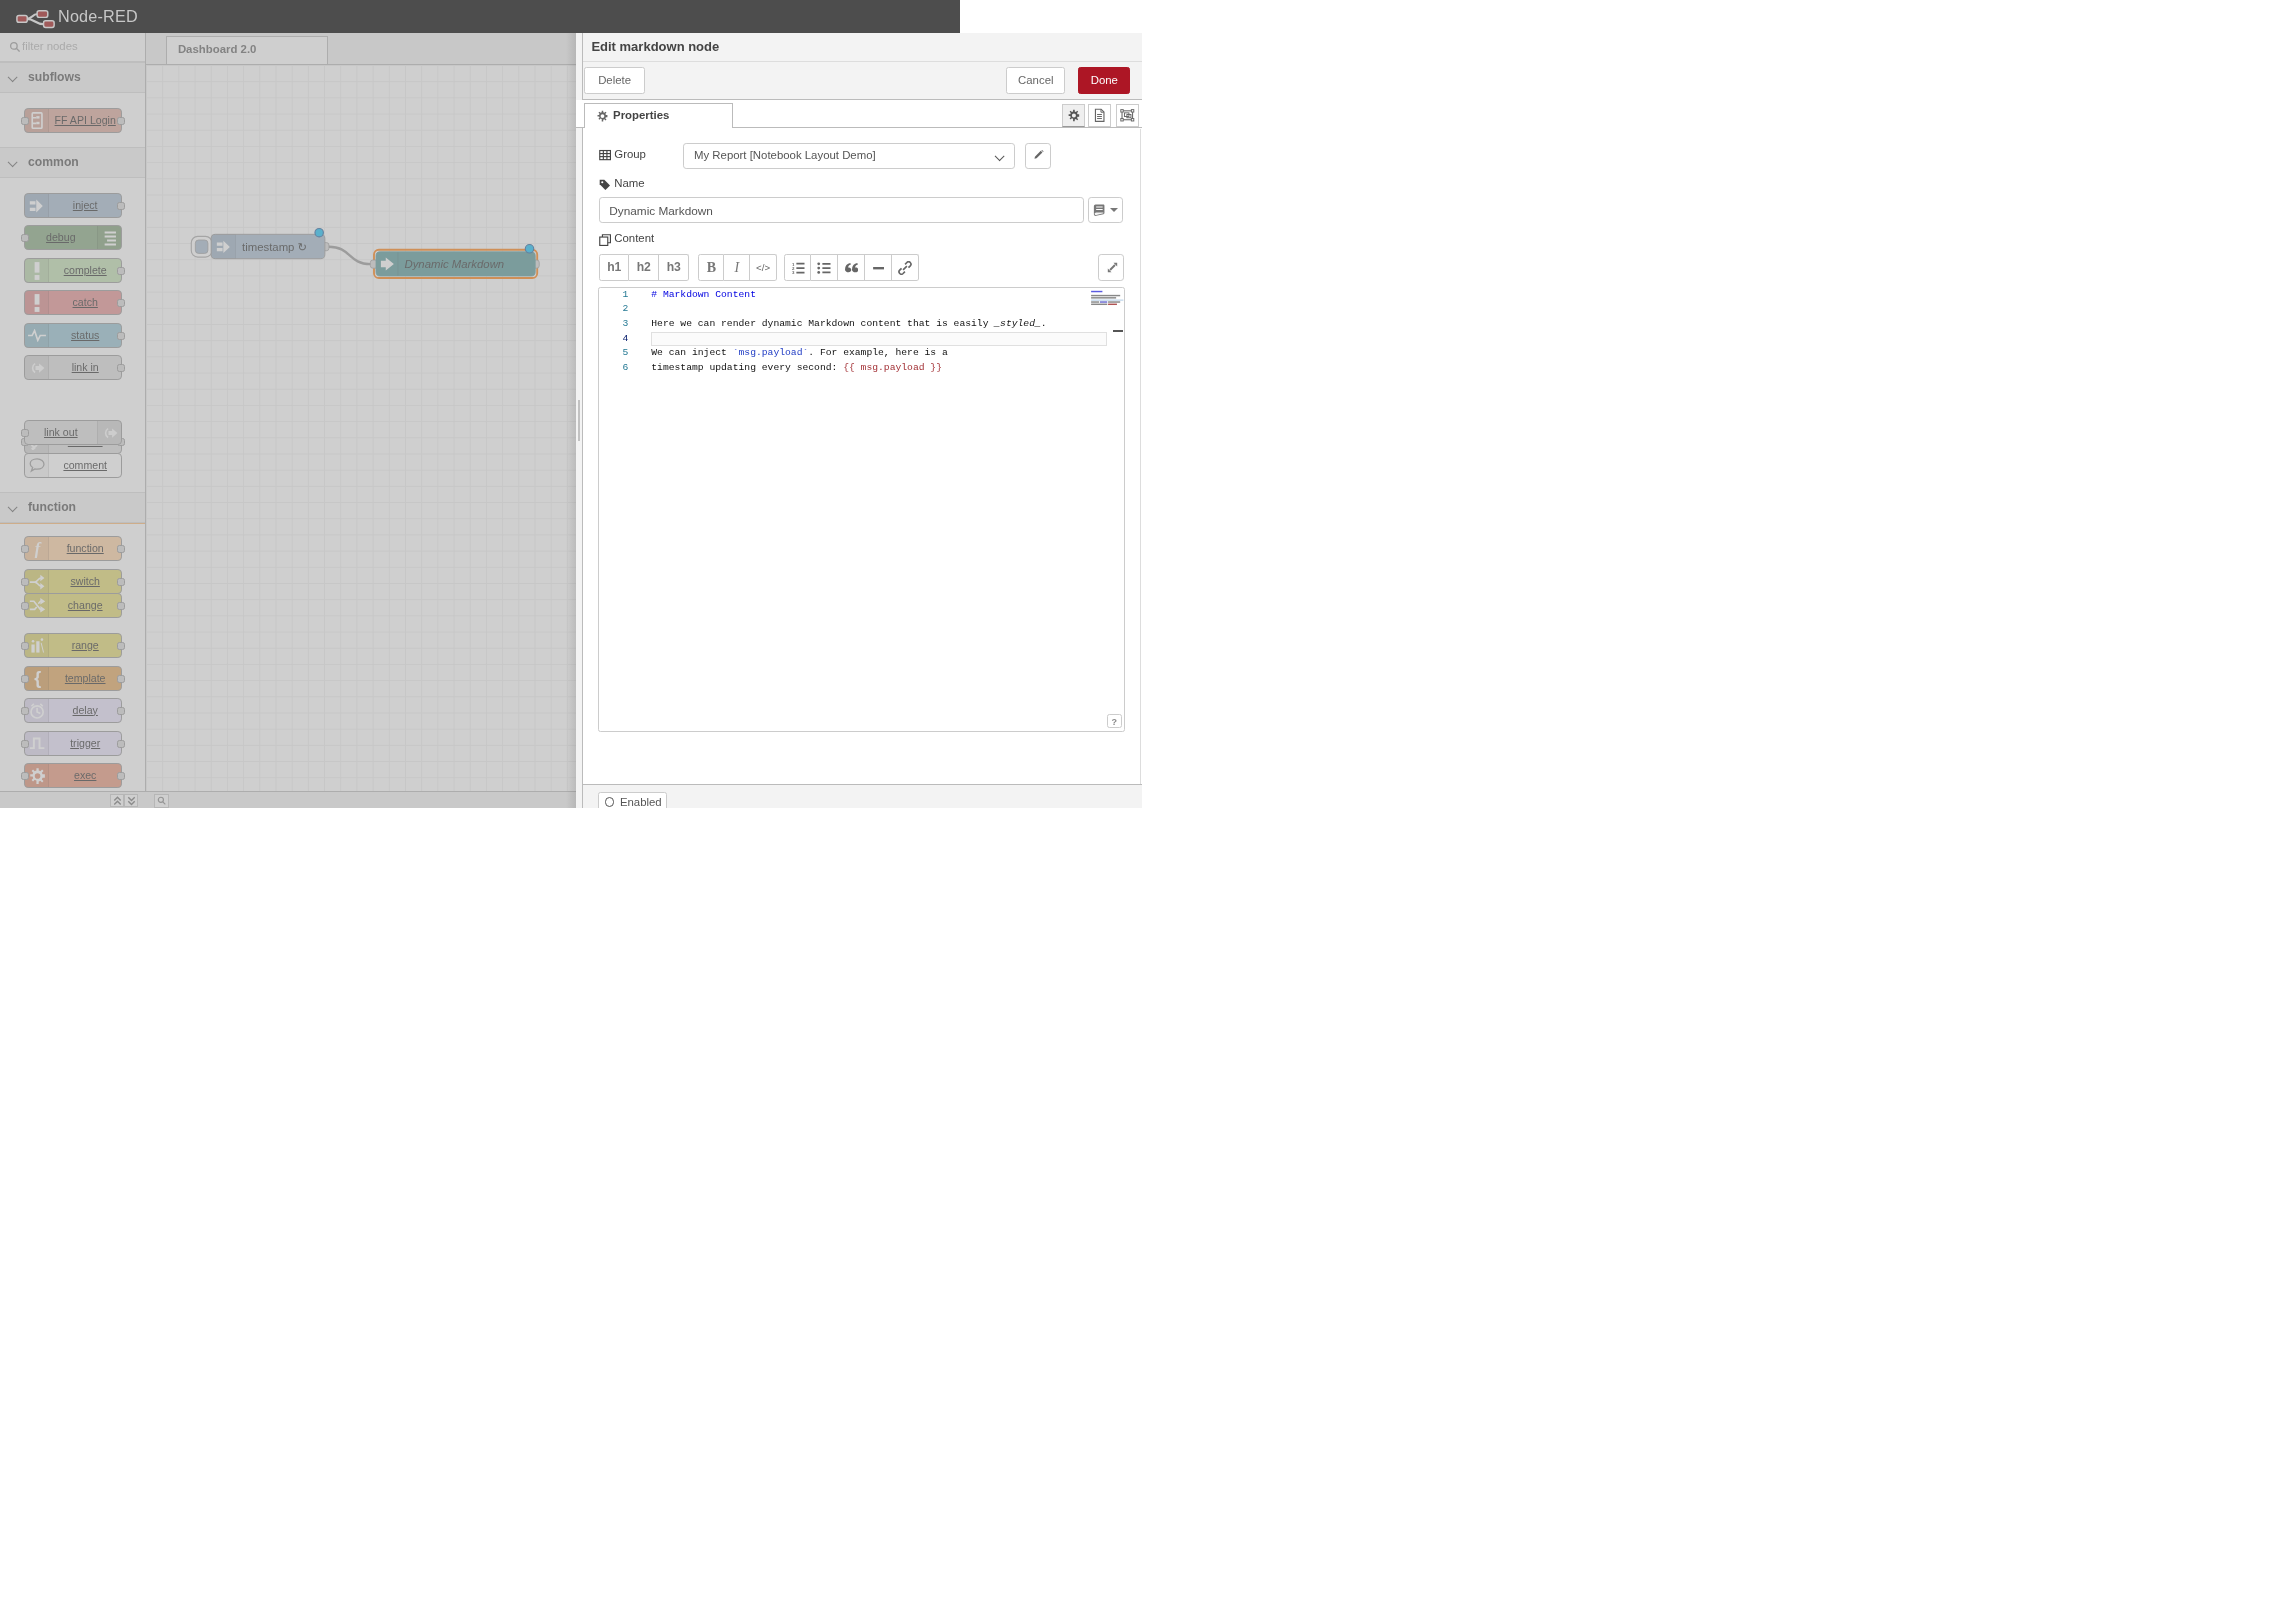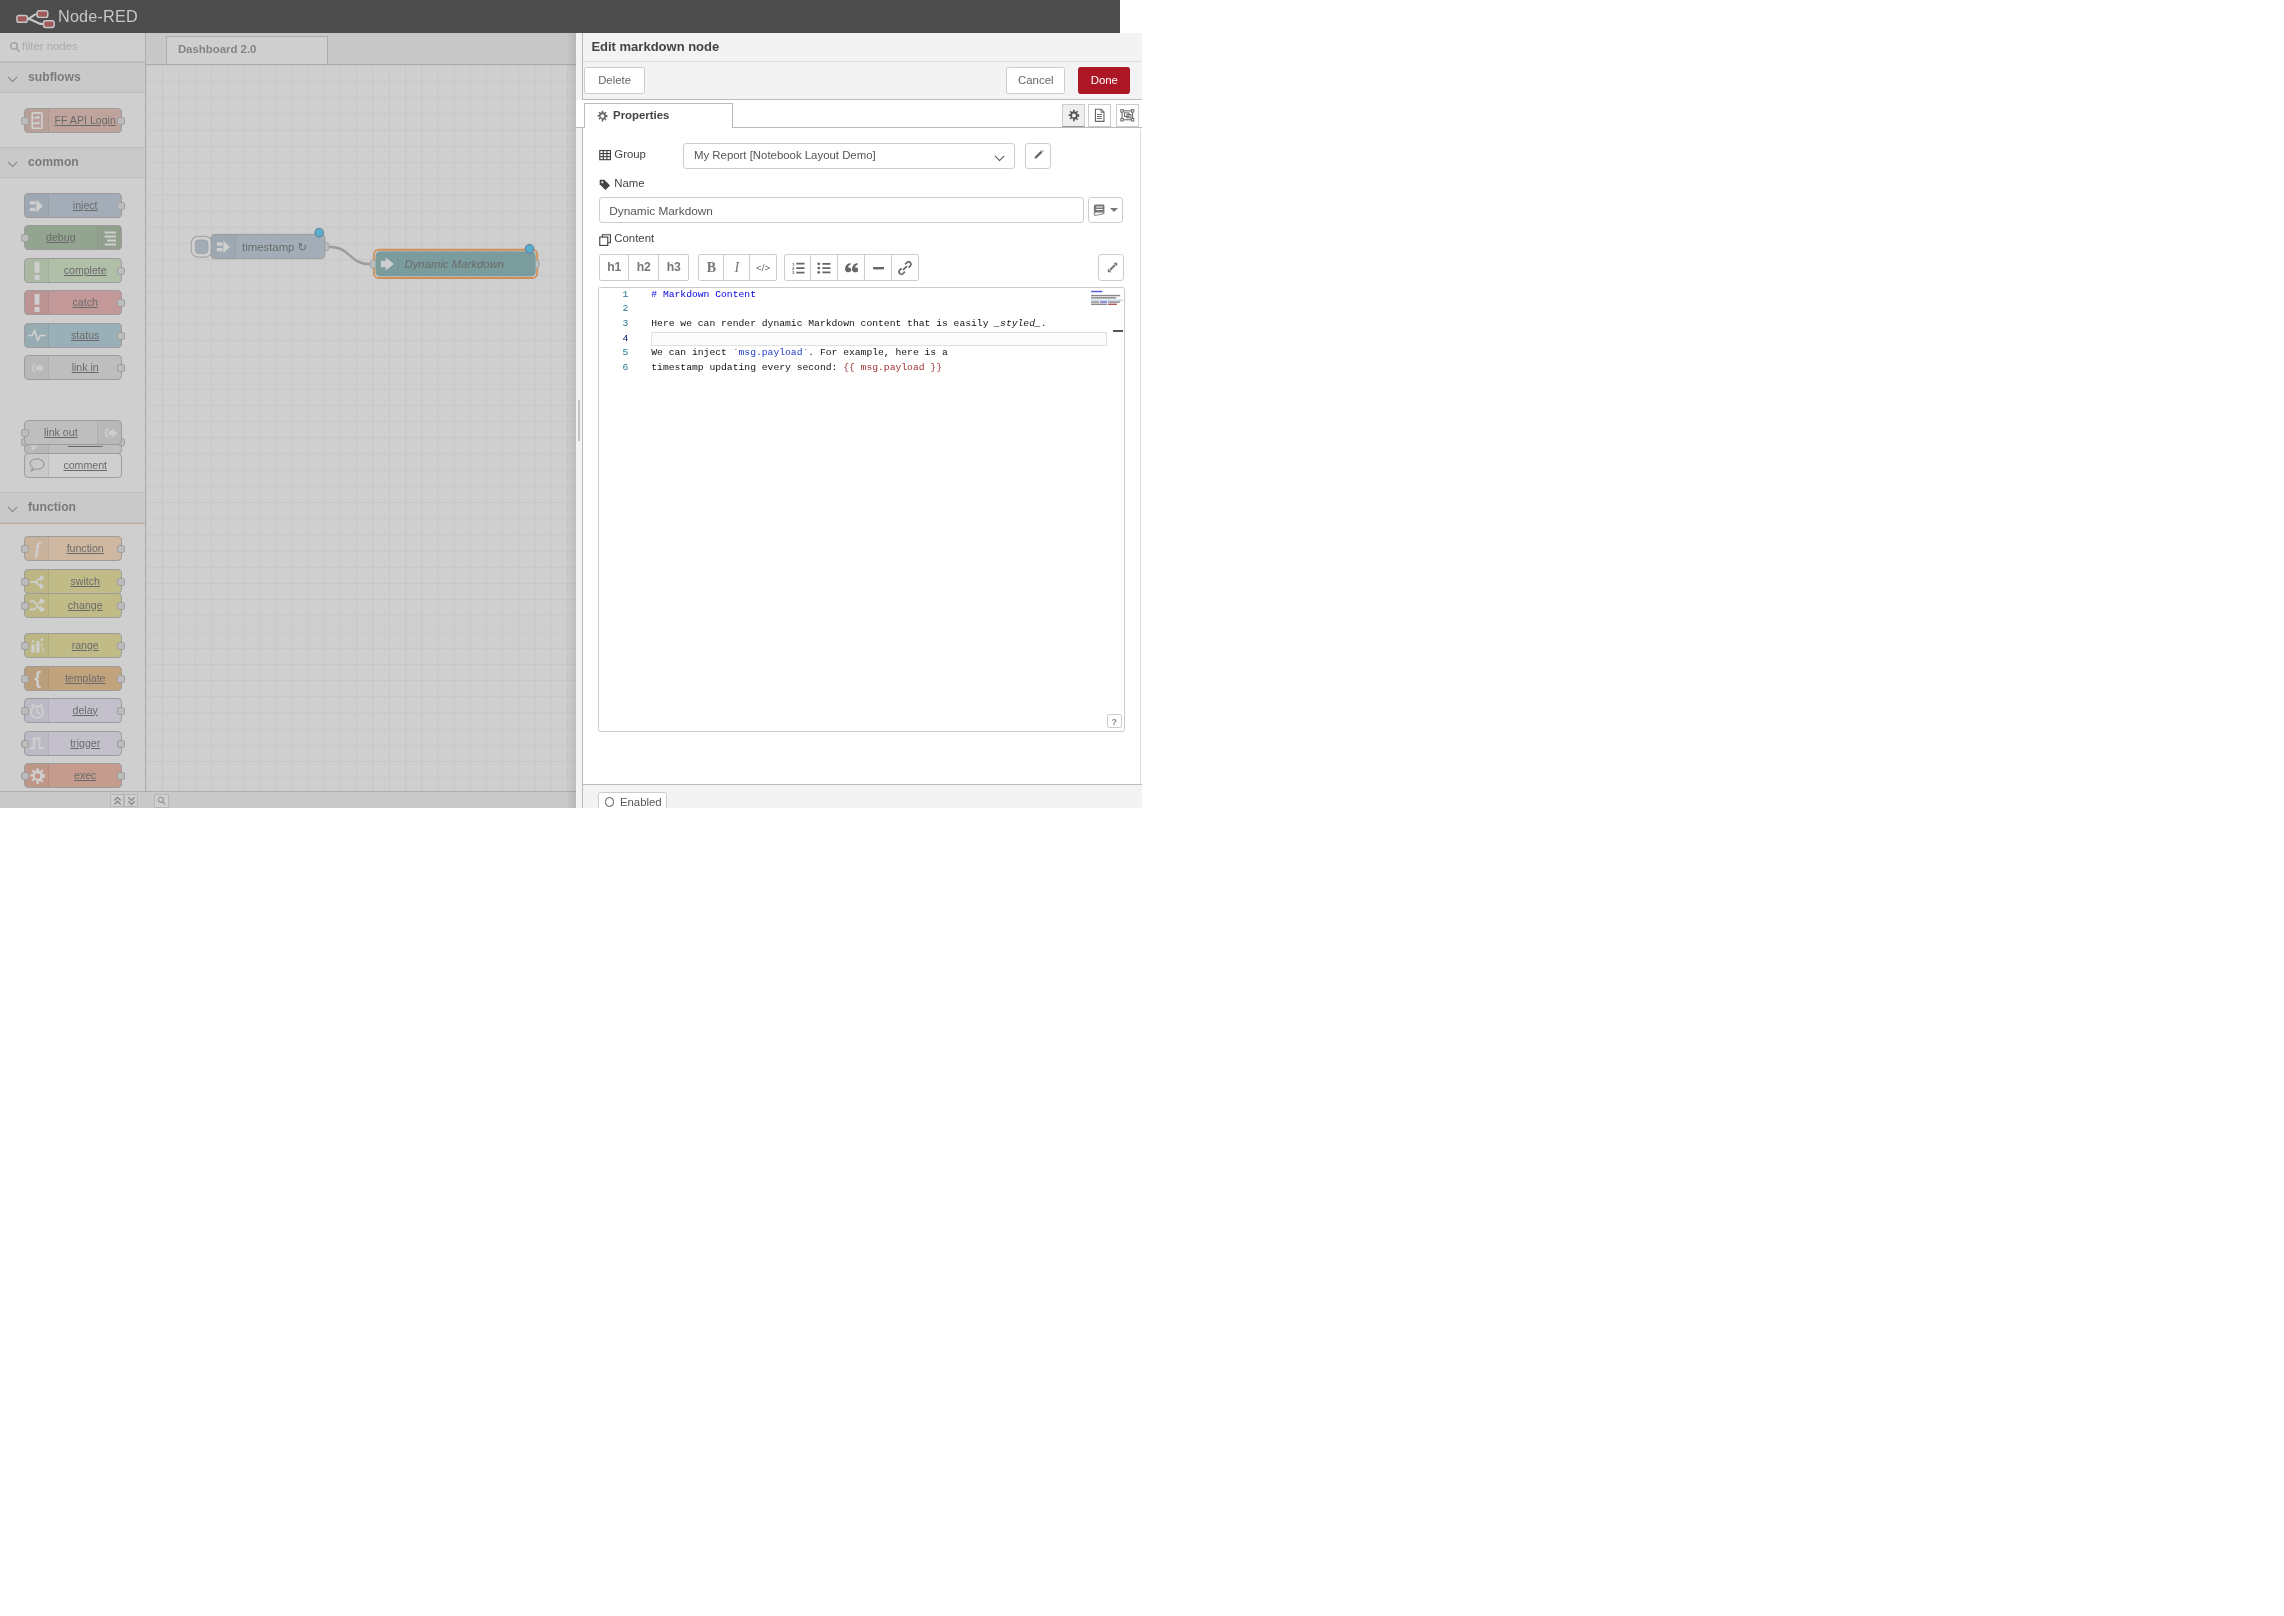--- a/index.html
+++ b/index.html
@@ -1,21 +1,21 @@
 <!DOCTYPE html>
 <html style="font-size:13px"><head>
 <meta charset="utf-8">
 <style>
 * { margin:0; padding:0; box-sizing:border-box; }
 html,body { width:1142px; height:808px; overflow:hidden; }
 body { font-family:"Liberation Sans", sans-serif; }
 #app { position:relative; width:1142px; height:808px; background:#fff; }
 
 
-#header { position:absolute; left:0; top:0; width:1120px; height:32.5px; background:#4d4d4d; }
+#header { position:absolute; left:0; top:0; width:960px; height:32.5px; background:#4d4d4d; }
 #header .title { position:absolute; left:58px; top:7.3px; font-size:16.2px; color:#c7c7c7; letter-spacing:0.2px; }
 
 
 #workspace { position:absolute; left:0; top:32.5px; width:576px; height:776px; background:#fff; }
 #shade { position:absolute; left:0; top:32.5px; width:576px; height:776px; background:rgba(160,160,160,0.5); z-index:50; }
 
 
 #palette { position:absolute; left:0; top:0; width:146px; height:776px; background:#fdba74; border-right:0.8px solid #bbb; }
 #search { position:absolute; left:0; top:0; width:145px; height:29px; background:#fff; border-bottom:0.8px solid #ddd; }
 #search .mag { position:absolute; left:9px; top:8.1px; }

